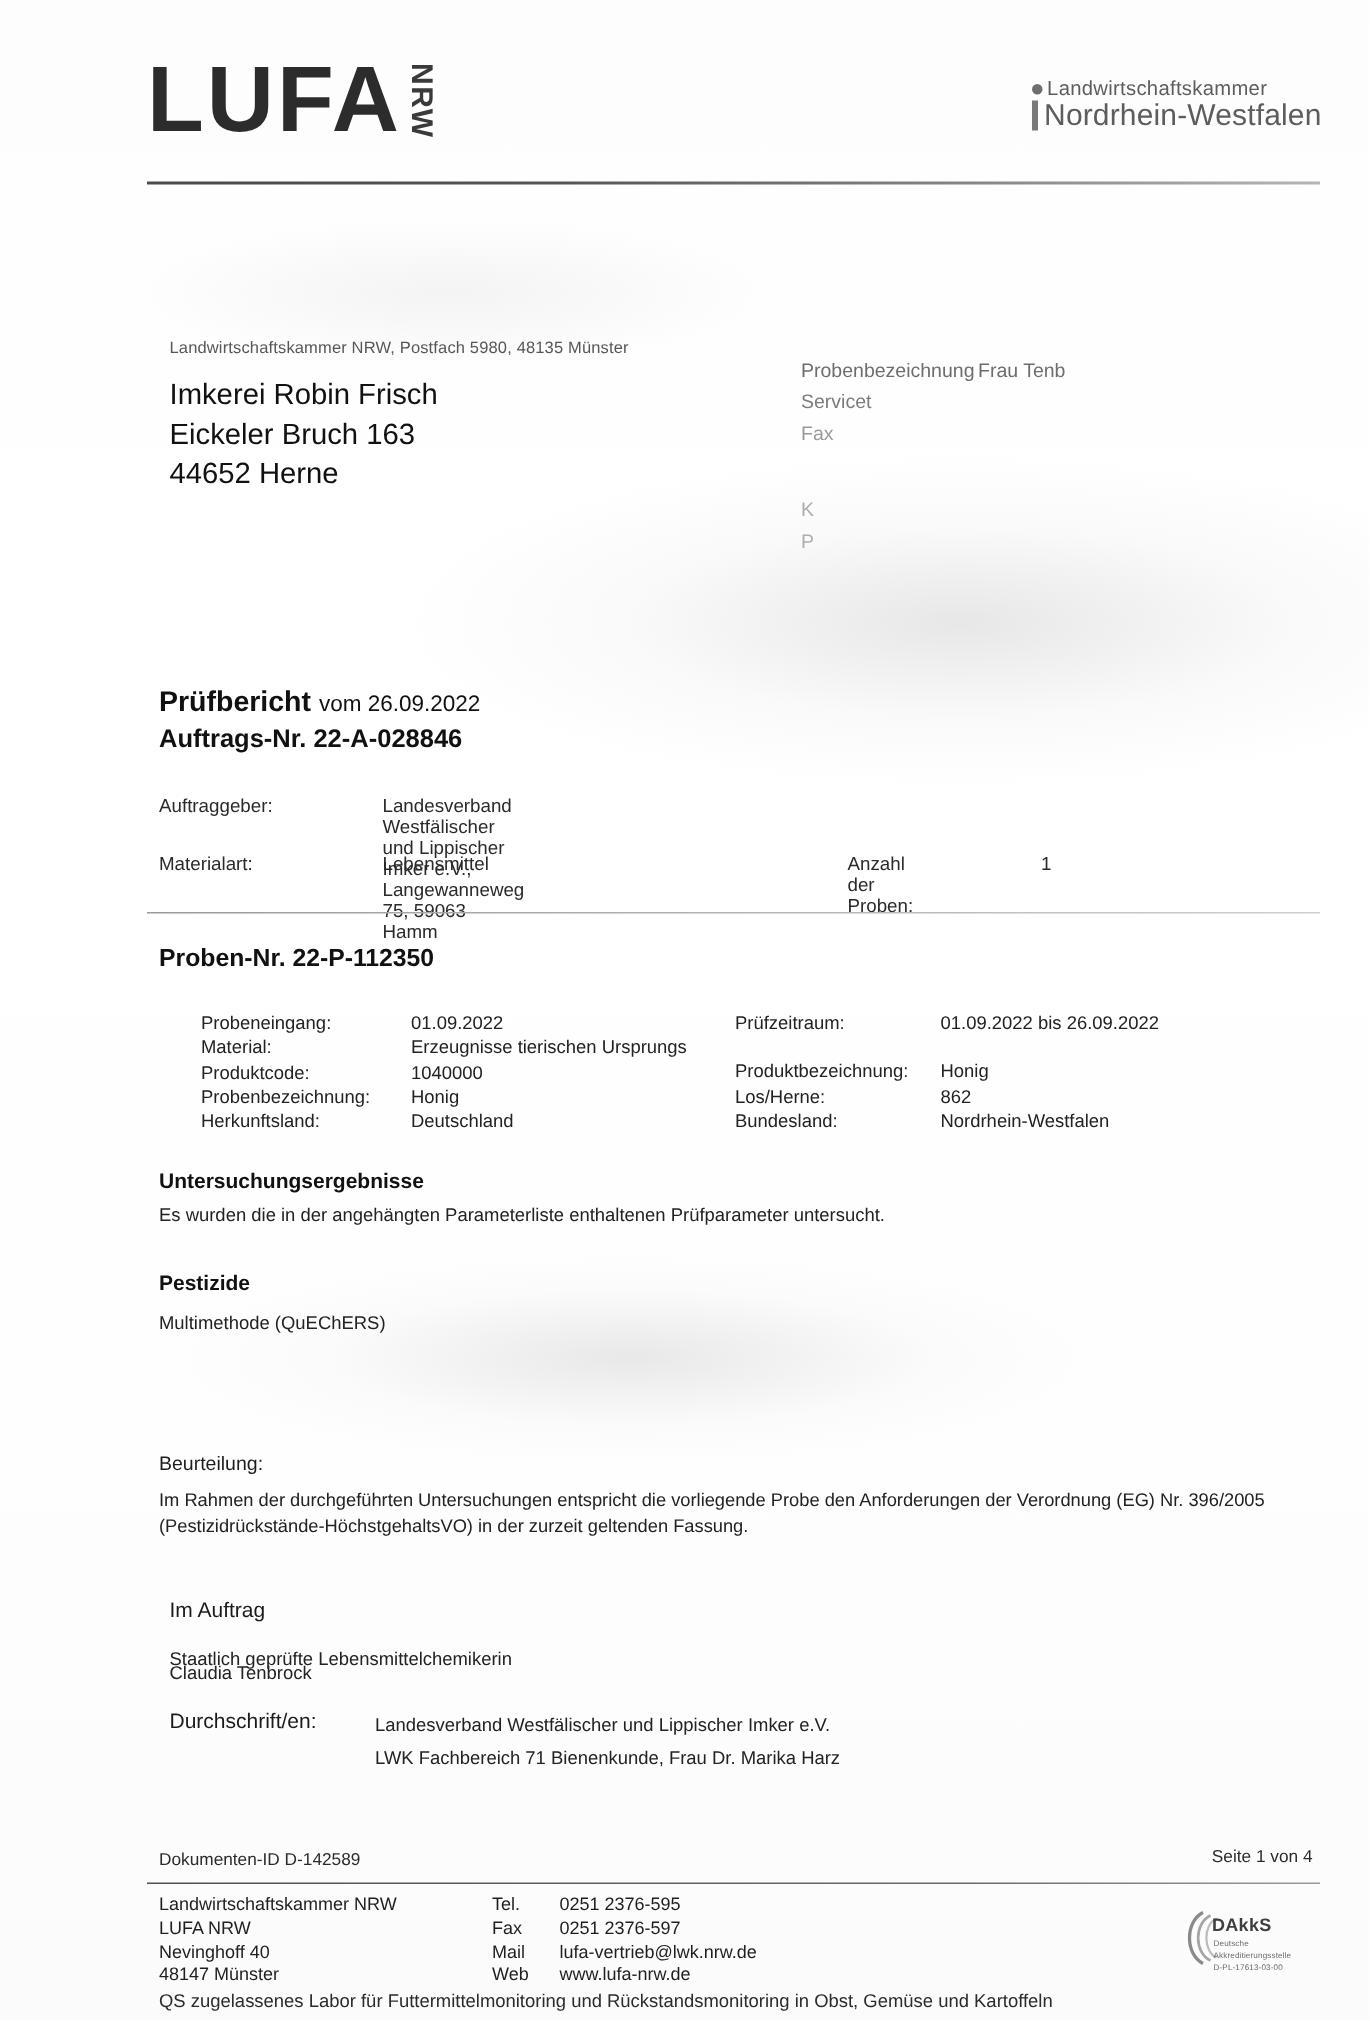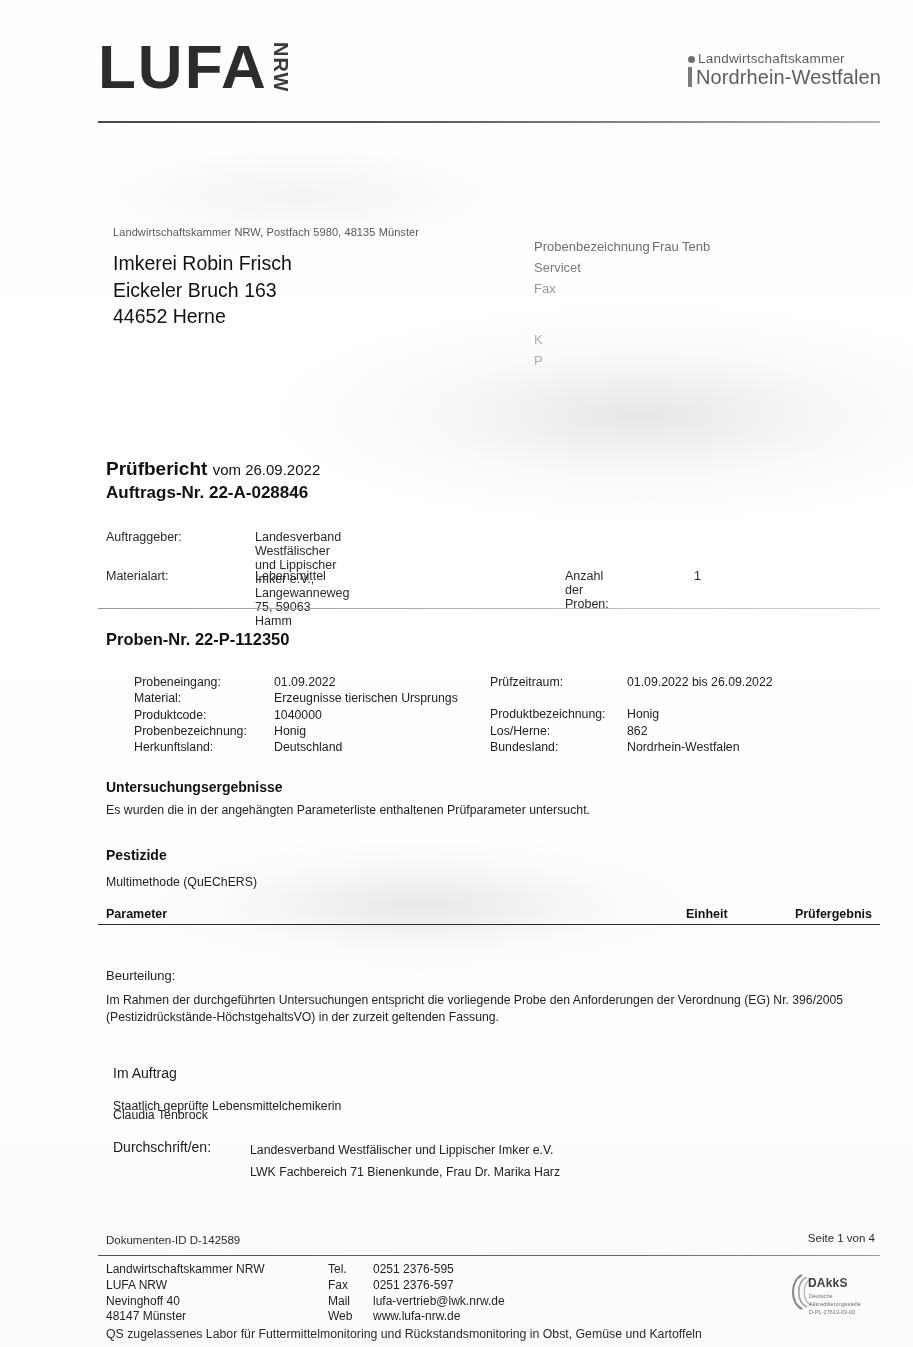--- a/index.html
+++ b/index.html
@@ -286,25 +286,20 @@
       <span class="g-value">Nordrhein-Westfalen</span>
     </div>
   </div>
 
   <div class="sec-head" style="top:779px;">Untersuchungsergebnisse</div>
   <div class="sec-text" style="top:803px;">Es wurden die in der angehängten Parameterliste enthaltenen Prüfparameter untersucht.</div>
   <div class="sec-head" style="top:847px;">Pestizide</div>
   <div class="sec-text" style="top:875px;">Multimethode (QuEChERS)</div>
 
   <div class="tbl">
-    <div class="tbl-head">
-      <span class="th th-param">Parameter</span>
-      <span class="th th-unit">Einheit</span>
-      <span class="th th-result">Prüfergebnis</span>
-    </div>
   </div>
 
   <div class="assess-label">Beurteilung:</div>
   <div class="assess-body">Im Rahmen der durchgeführten Untersuchungen entspricht die vorliegende Probe den Anforderungen der Verordnung (EG) Nr. 396/2005 (Pestizidrückstände-HöchstgehaltsVO) in der zurzeit geltenden Fassung.</div>
 
   <div class="sig-title">Im Auftrag</div>
   <div class="sig-name">Claudia Tenbrock</div>
   <div class="sig-role">Staatlich geprüfte Lebensmittelchemikerin</div>
 
   <div class="copies-label">Durchschrift/en:</div>

